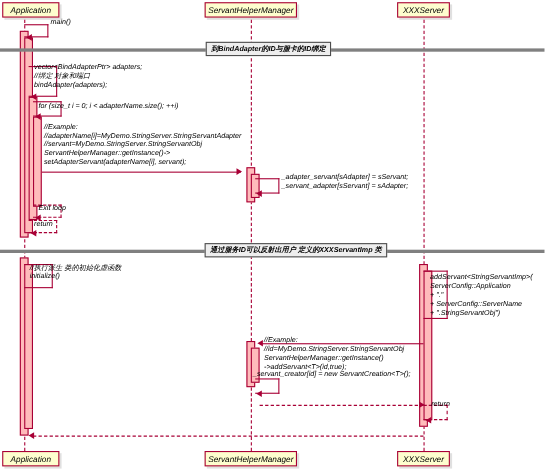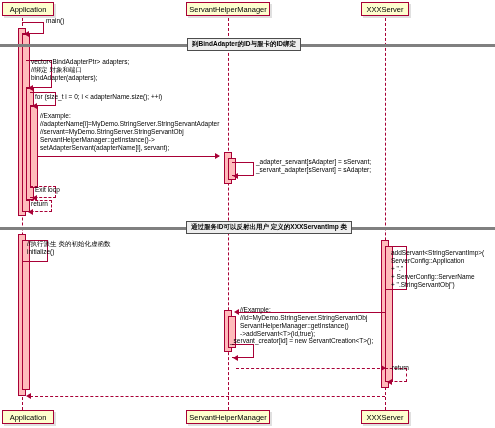--- a/index.html
+++ b/index.html
@@ -1,20 +1,20 @@
 <!DOCTYPE html>
 <html><head>
 <meta charset="utf-8">
 <style>
   html,body{margin:0;padding:0;background:#ffffff;}
   body{
     width:495px;height:428px;position:relative;overflow:hidden;
     font-family:"Liberation Sans","DejaVu Sans",sans-serif;
   }
-  #diagram{position:absolute;left:0;top:0;width:411px;height:428px;}
+  #diagram{position:absolute;left:0;top:0;width:411px;height:428px;font-style:italic;}
 
   
   .participant{
     position:absolute;box-sizing:border-box;
     background:#FEFECE;border:1px solid #A80036;
     box-shadow:2px 2px 0 rgba(0,0,0,0.12);
     font-size:7.5px;color:#000000;
     display:flex;align-items:center;justify-content:center;
     white-space:nowrap;letter-spacing:0px;
   }

